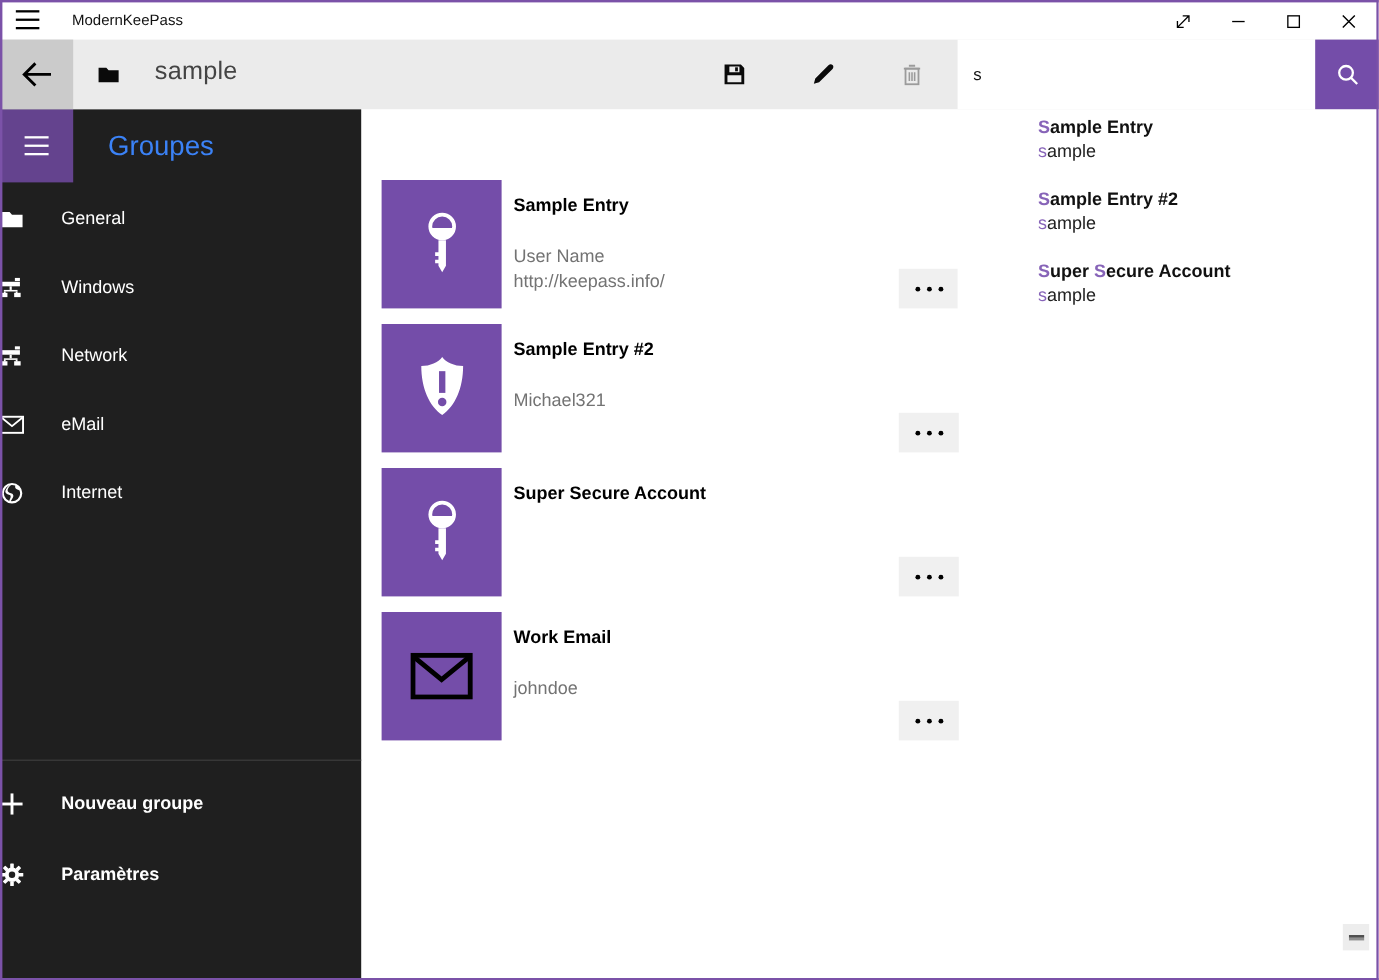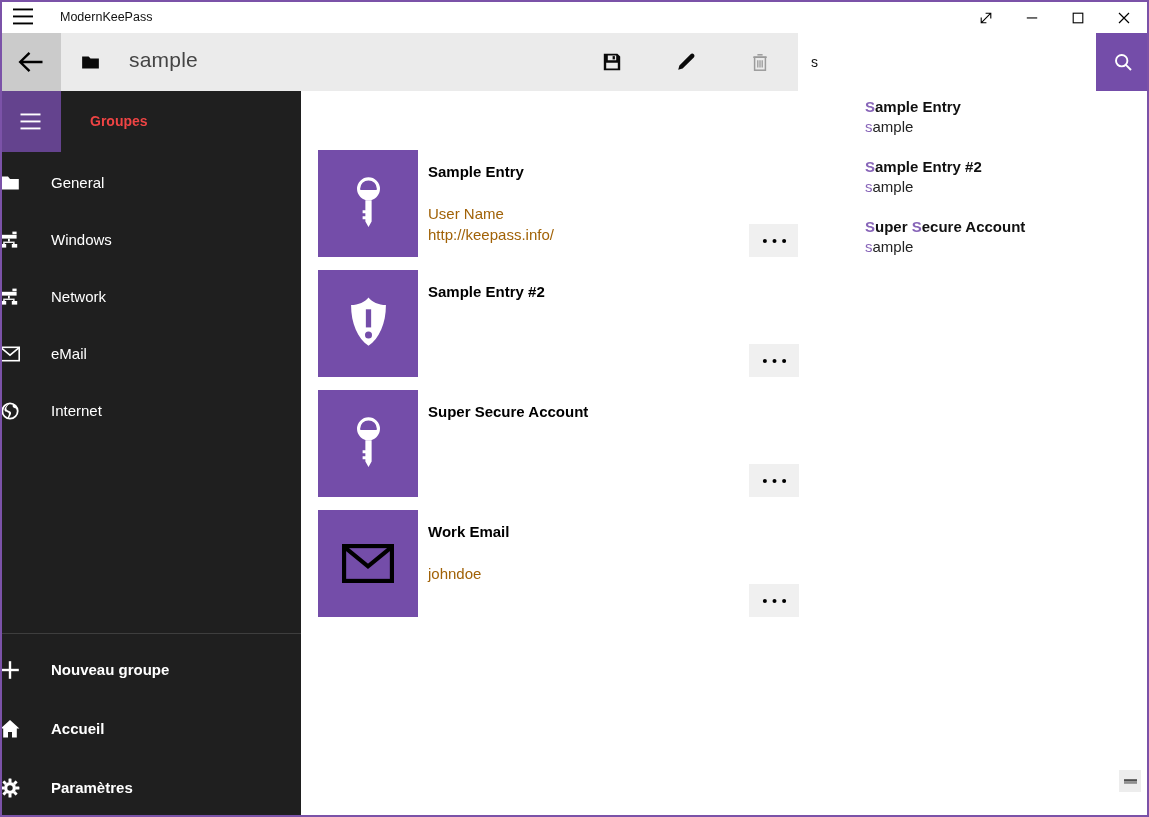--- a/index.html
+++ b/index.html
@@ -40,37 +40,37 @@
   .act-trash { left:736px; color:#9b9b9b; }
   .search-box { position:absolute; left:798px; top:0; width:298px; height:58px; background:#fff; }
   .search-input { width:100%; height:100%; border:none; outline:none; background:#fff; font-family:"Liberation Sans",sans-serif; font-size:14px; color:#111; padding-left:13px; }
   .search-button { position:absolute; left:1096px; top:0; width:53px; height:58px; background:#744da9; border:none; display:flex; align-items:center; justify-content:center; }
   .search-button .icon { width:20px; height:20px; color:#fff; }
 
   
   .sidebar { position:absolute; left:0; top:91px; width:301px; height:726px; background:#1f1f1f; z-index:20; }
   .side-hamburger { position:absolute; left:0; top:0; width:61px; height:61px; background:#64438e; border:none; display:flex; align-items:center; justify-content:center; }
   .side-hamburger .icon { width:21px; height:17px; color:#fff; }
-  .side-heading { position:absolute; left:90px; top:0; height:61px; line-height:61px; color:#ef4444; font-size:14px; font-weight:bold; }
+  .side-heading { position:absolute; left:90px; top:0; height:61px; line-height:61px; color:#3b82f6; font-size:23px; font-weight:normal; }
   .side-list { position:absolute; left:0; width:301px; }
   .groups-list { top:63px; }
   .actions-list { top:549px; }
   .side-item { display:flex; align-items:center; height:57px; color:#fff; cursor:default; }
   .actions-list .side-item { height:59px; }
   .side-item .side-icon { width:20px; height:20px; color:#fff; flex:none; }
   .side-item .side-label { margin-left:31px; font-size:15px; color:#fff; white-space:nowrap; }
   .actions-list .side-label { font-weight:bold; }
   .side-divider { position:absolute; left:0; top:542px; width:301px; height:1px; background:#3e3e3e; }
 
   
   .main { position:absolute; left:301px; top:91px; width:848px; height:726px; background:#fff; z-index:10; }
   .entry-row { position:absolute; left:17px; width:481px; height:107px; }
   .tile { position:absolute; left:0; top:0; width:100px; height:107px; background:#744da9; display:flex; align-items:center; justify-content:center; }
   .e-title { position:absolute; left:110px; top:13px; font-size:15px; font-weight:bold; color:#000; white-space:nowrap; }
-  .e-lines { position:absolute; left:110px; top:53px; font-size:15px; line-height:21px; color:#a16207; white-space:nowrap; }
+  .e-lines { position:absolute; left:110px; top:53px; font-size:15px; line-height:21px; color:#737373; white-space:nowrap; }
   .more-button { position:absolute; right:0; bottom:0; width:50px; height:33px; background:#f0f0f0; border:none; display:flex; align-items:center; justify-content:center; color:#000; }
   .more-button .icon { width:25px; height:6px; }
   .i-key-icon { width:37px; height:57px; }
   .i-shield-exclamation-icon { width:47px; height:55px; }
   .tile .i-envelope-icon { width:52px; height:39px; }
 
   
   .search-flyout { position:absolute; left:798px; top:91px; width:349px; height:196px; background:#fff; z-index:25; padding:6px 0 0 67px; }
   .search-result { height:60px; cursor:default; }
   .sr-title { font-size:15px; font-weight:bold; color:#111; line-height:20px; white-space:nowrap; }
@@ -252,28 +252,20 @@
       <div class="side-item">
     <span class="icon side-icon i-plus-icon">
           <svg viewBox="0 0 20 20" fill="currentColor">
             <rect x="8.8" y="1.2" width="2.4" height="17.6"></rect>
             <rect x="1.2" y="8.8" width="17.6" height="2.4"></rect>
           </svg>
         </span>
     <span class="side-label">Nouveau groupe</span>
   </div>
       <div class="side-item">
-    <span class="icon side-icon i-home-icon">
-          <svg viewBox="0 0 20 20" fill="currentColor">
-            <path d="M10 1 L0.6 9.4 H3.2 V18.6 H8 V13 H12 V18.6 H16.8 V9.4 H19.4 Z"></path>
-          </svg>
-        </span>
-    <span class="side-label">Accueil</span>
-  </div>
-      <div class="side-item">
     <span class="icon side-icon i-gear-icon">
           <svg viewBox="0 0 20 20" fill="currentColor">
             <circle cx="10" cy="10" r="6"></circle>
             <rect x="8.5" y="0.6" width="3" height="3.8" rx="0.5"></rect>
             <rect x="8.5" y="0.6" width="3" height="3.8" rx="0.5" transform="rotate(45 10 10)"></rect>
             <rect x="8.5" y="0.6" width="3" height="3.8" rx="0.5" transform="rotate(90 10 10)"></rect>
             <rect x="8.5" y="0.6" width="3" height="3.8" rx="0.5" transform="rotate(135 10 10)"></rect>
             <rect x="8.5" y="0.6" width="3" height="3.8" rx="0.5" transform="rotate(180 10 10)"></rect>
             <rect x="8.5" y="0.6" width="3" height="3.8" rx="0.5" transform="rotate(225 10 10)"></rect>
             <rect x="8.5" y="0.6" width="3" height="3.8" rx="0.5" transform="rotate(270 10 10)"></rect>
@@ -317,20 +309,21 @@
       <span class="icon tile-icon i-shield-exclamation-icon">
           <svg viewBox="0 0 48 56" fill="#fff">
             <path d="M24 1.5 C20.8 6 13.6 9.2 6.2 9.2 C6.2 28 13 43.5 24 50.8 C35 43.5 41.8 28 41.8 9.2 C34.4 9.2 27.2 6 24 1.5 Z"></path>
             <rect x="21.3" y="13.5" width="5.4" height="18.5" fill="#744da9"></rect>
             <circle cx="24" cy="39.8" r="3.6" fill="#744da9"></circle>
           </svg>
         </span>
     </div>
     <div class="e-title">Sample Entry #2</div>
     <div class="e-lines">
+        <div>Michael321</div>
       </div>
     <button class="more-button">
       <span class="icon i-ellipsis-icon">
           <svg viewBox="0 0 26 6" fill="currentColor">
             <circle cx="3" cy="3" r="2.1"></circle>
             <circle cx="13" cy="3" r="2.1"></circle>
             <circle cx="23" cy="3" r="2.1"></circle>
           </svg>
         </span>
     </button>

